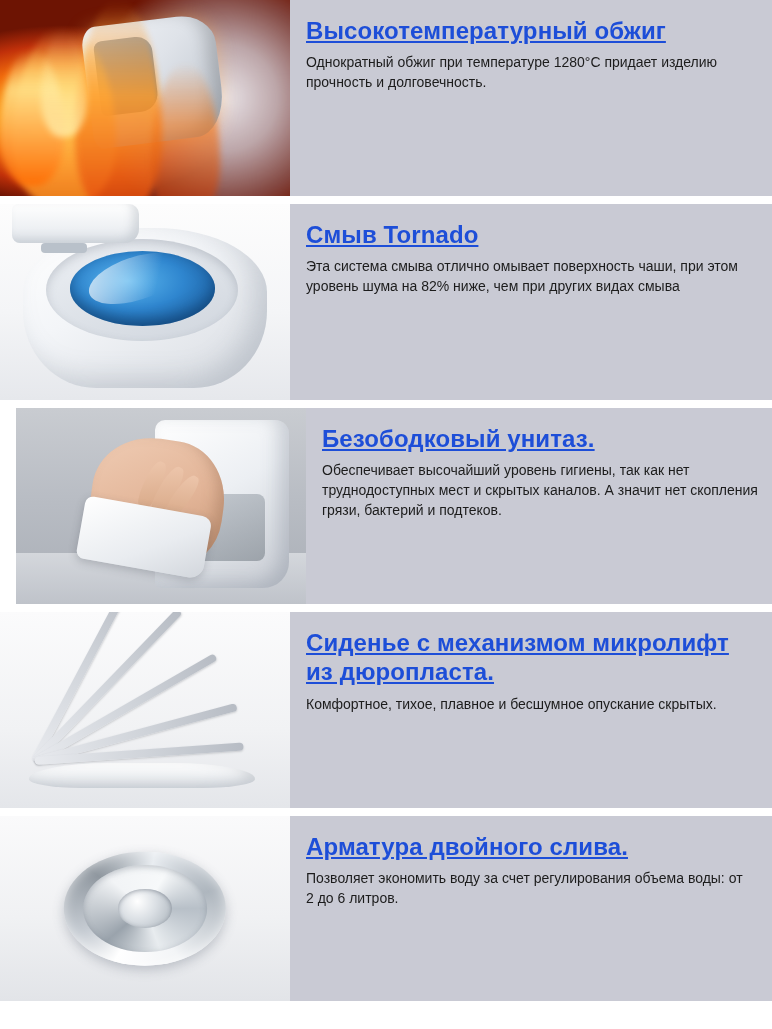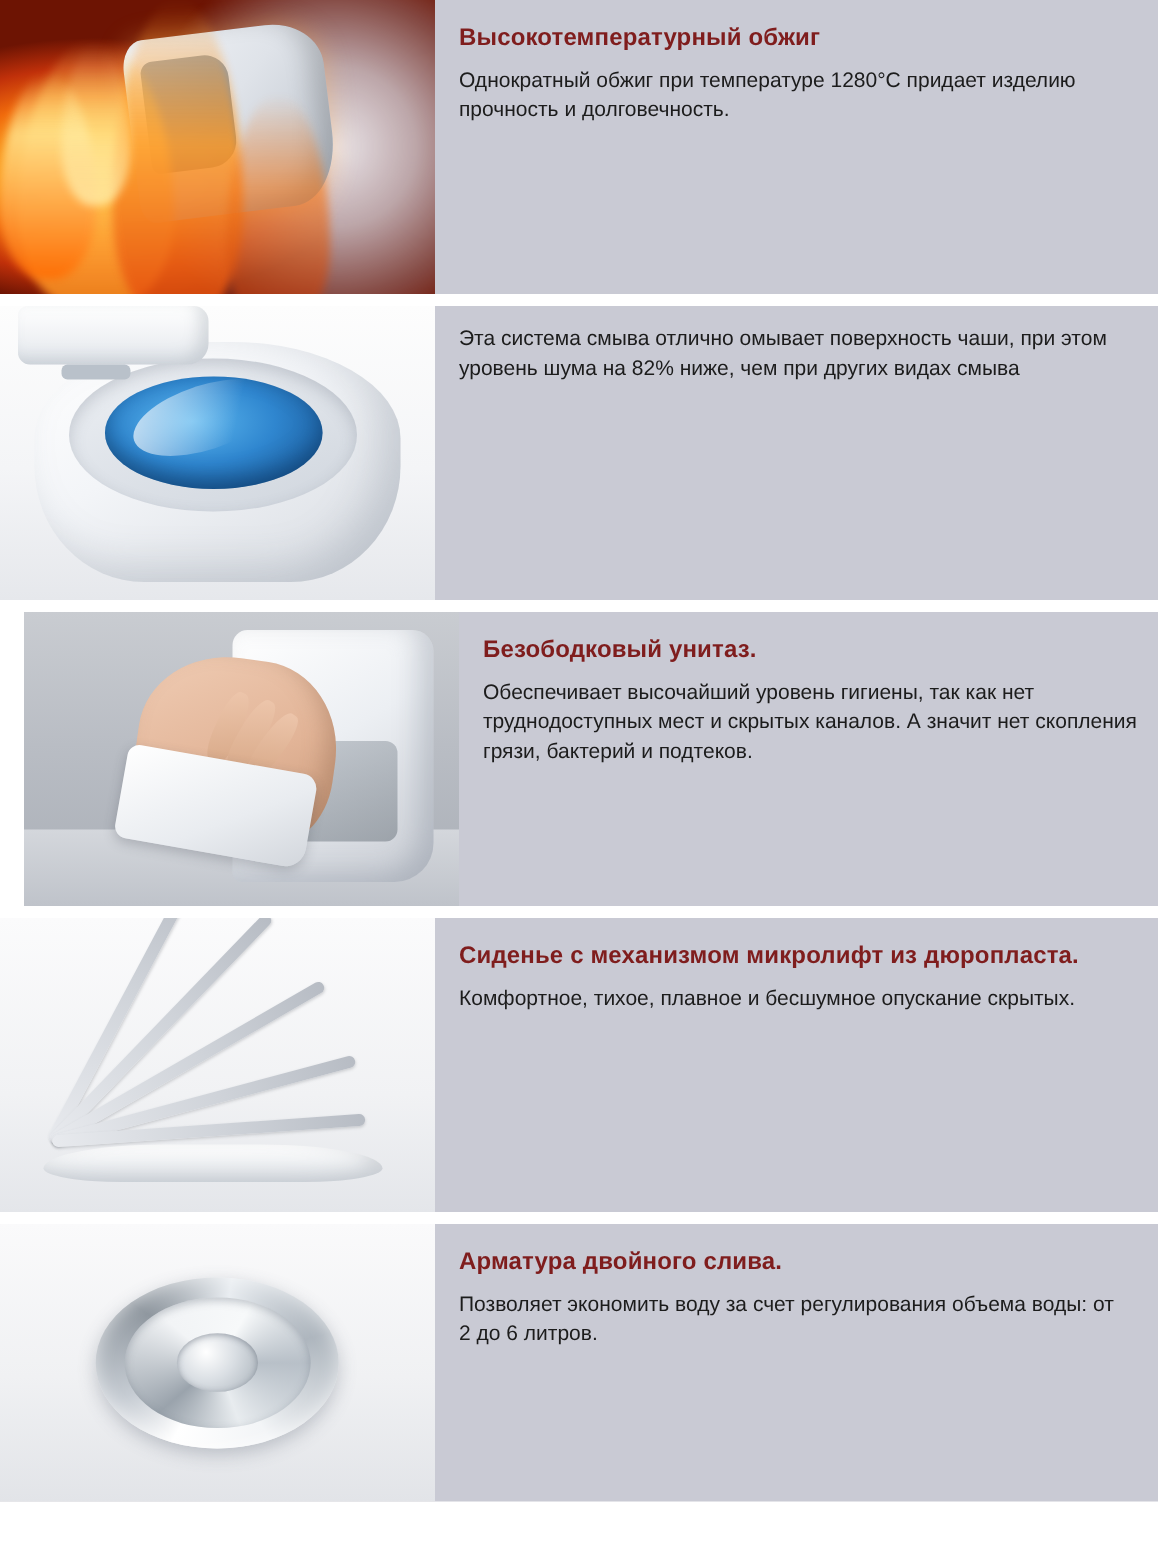--- a/index.html
+++ b/index.html
@@ -36,26 +36,27 @@
   .text-pane {
     flex: 1 1 auto;
     background: #c9cad4;
     padding: 12px 18px 14px 16px;
     box-sizing: border-box;
     display: flex;
     flex-direction: column;
     justify-content: flex-start;
   }
   .feature-title {
-    font-size: 16px;
+    font-size: 24px;
     font-weight: bold;
-    color: #7f1d1d;
+    color: #1d4ed8;
     line-height: 1.22;
     margin: 4px 0 8px 0;
     letter-spacing: 0.1px;
+    text-decoration: underline;
   }
   .feature-body {
     font-size: 14px;
     color: #1c1c1c;
     line-height: 1.42;
     margin: 0;
   }
   .spacer-row {
     height: 8px;
     background: #ffffff;
@@ -355,20 +356,21 @@
       <div class="img-bowl">
         <div class="bowl-body"></div>
         <div class="bowl-rim"></div>
         <div class="bowl-water"></div>
         <div class="bowl-swirl"></div>
         <div class="tank-top"></div>
         <div class="tank-btn"></div>
       </div>
     </div>
     <div class="text-pane">
+      <div class="feature-title">Смыв Tornado</div>
       <div class="feature-body">Эта система смыва отлично омывает поверхность чаши, при этом уровень шума на 82% ниже, чем при других видах смыва</div>
     </div>
   </div>
 
   <div class="spacer-row"></div>
 
   <div class="feature-row" style="height:196px;margin-left:16px;">
     <div class="thumb">
       <div class="img-hand">
         <div class="counter"></div>

